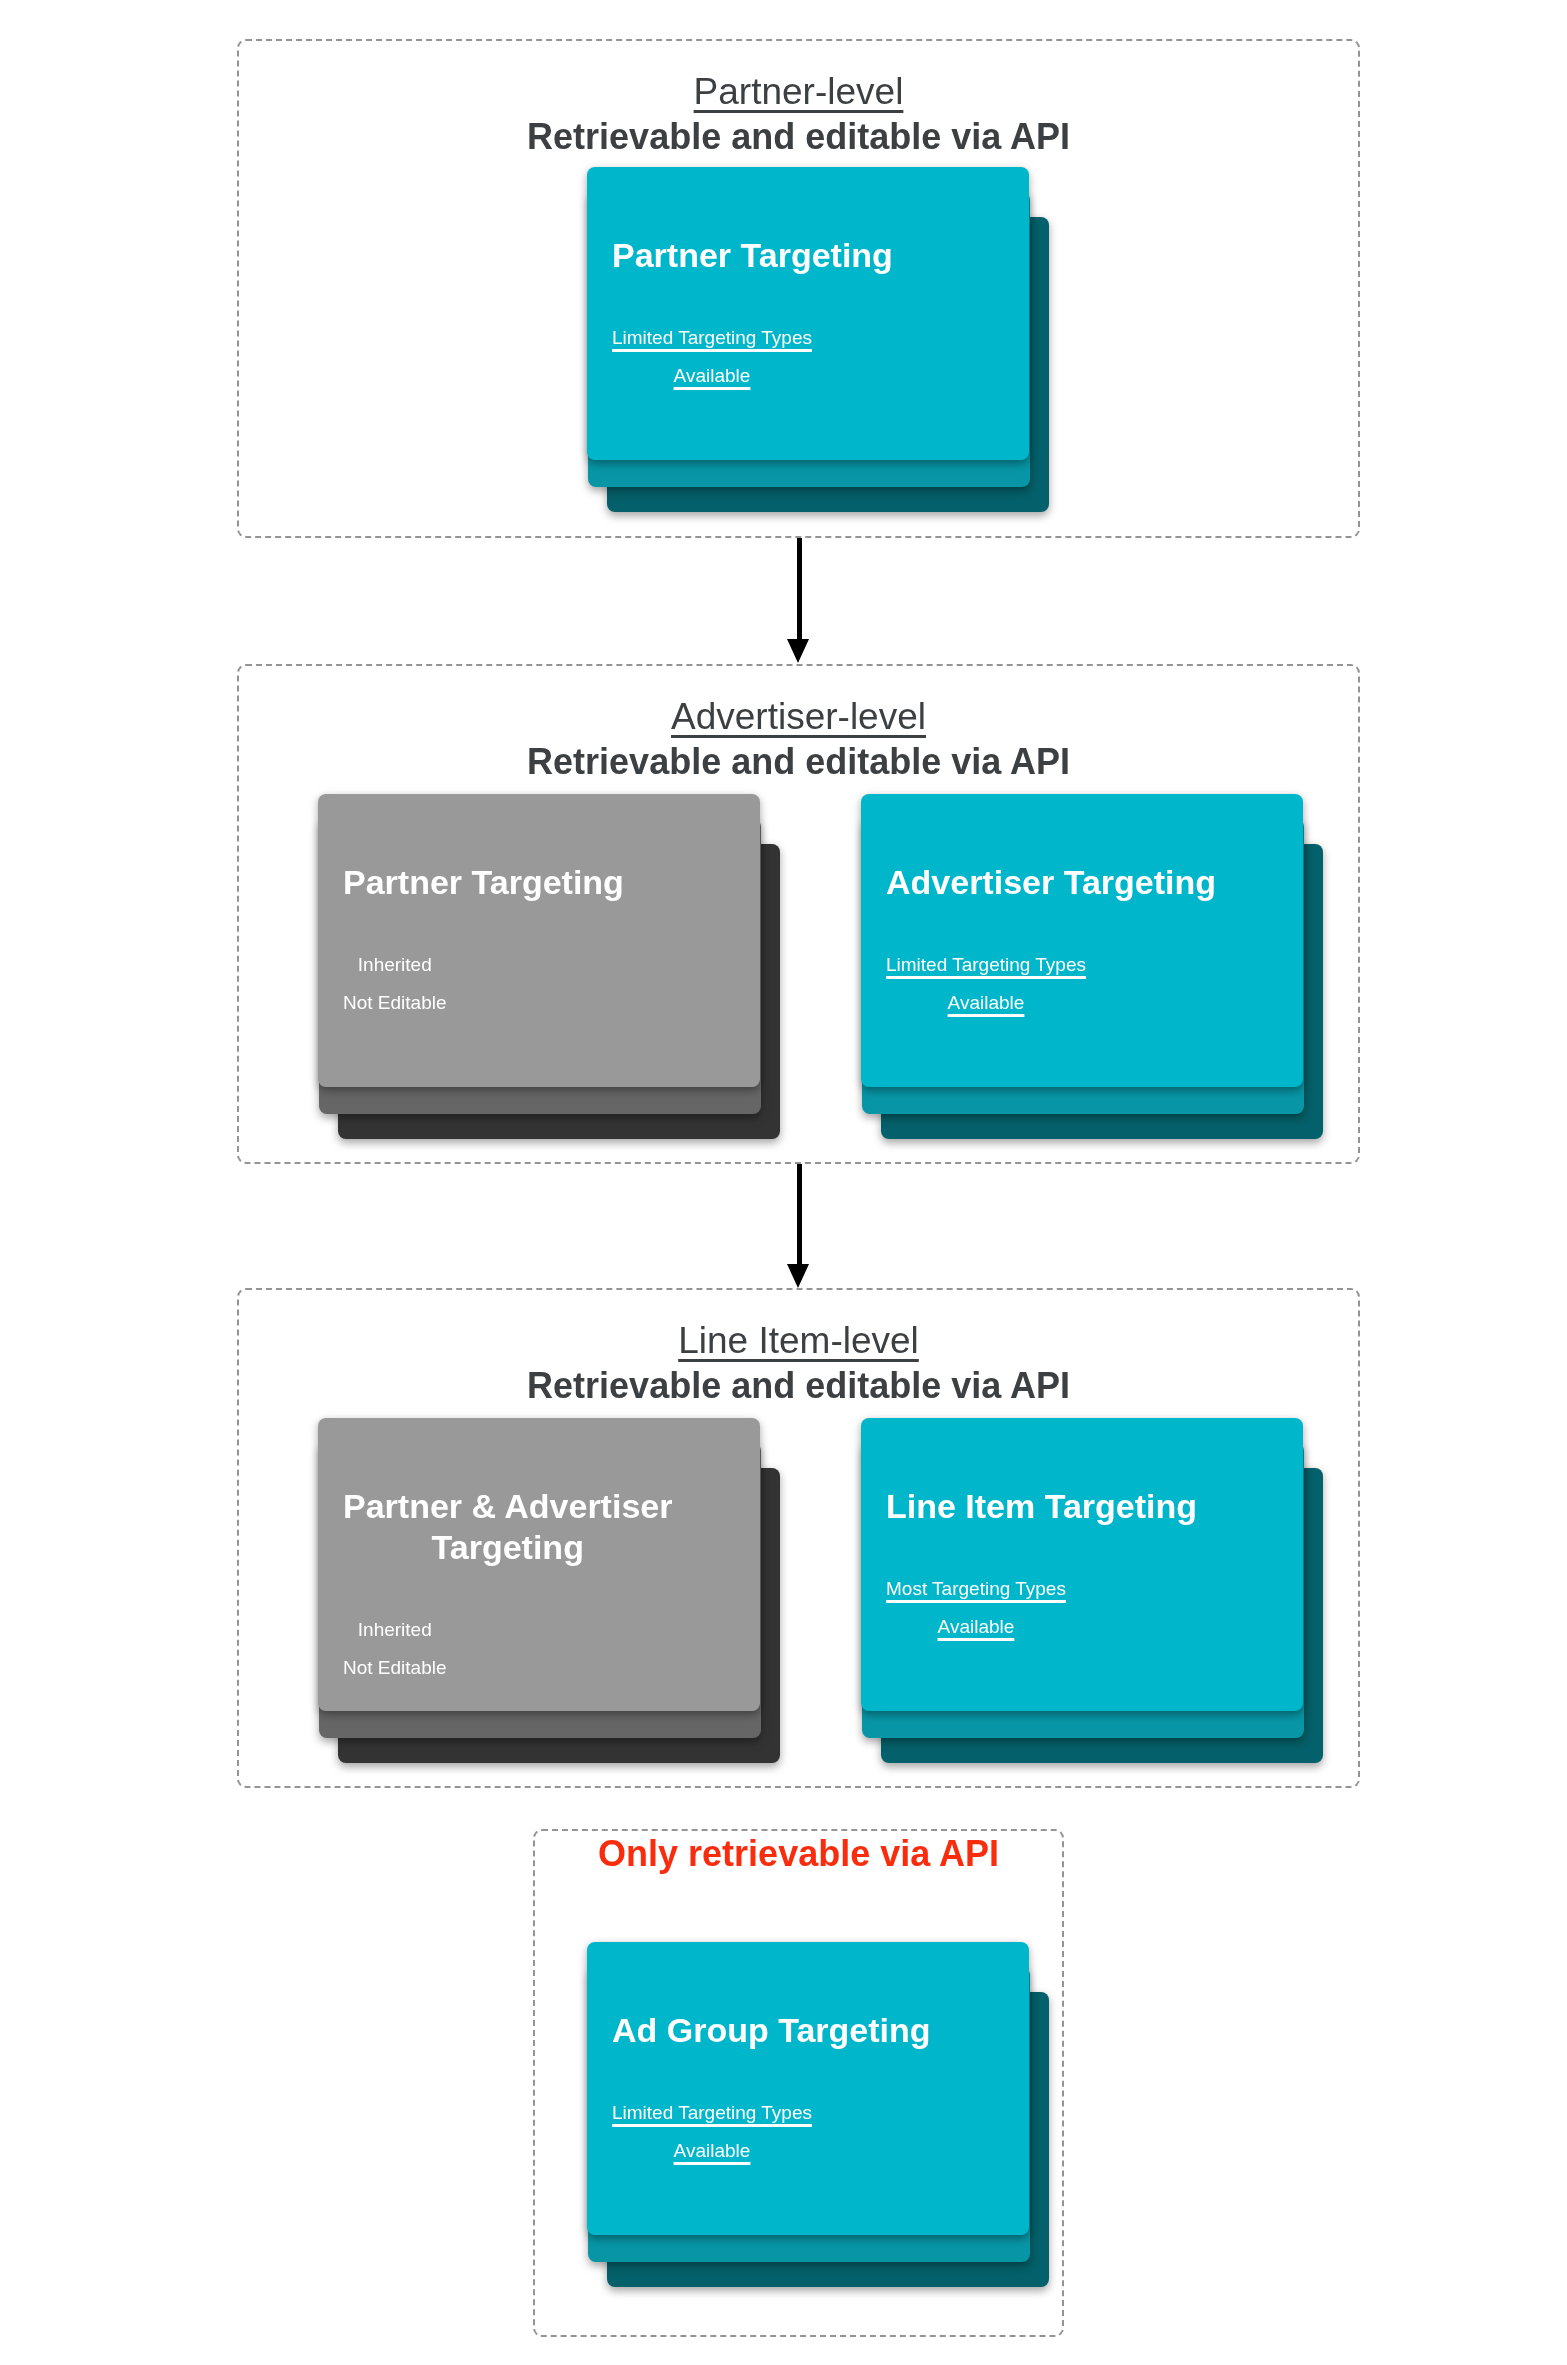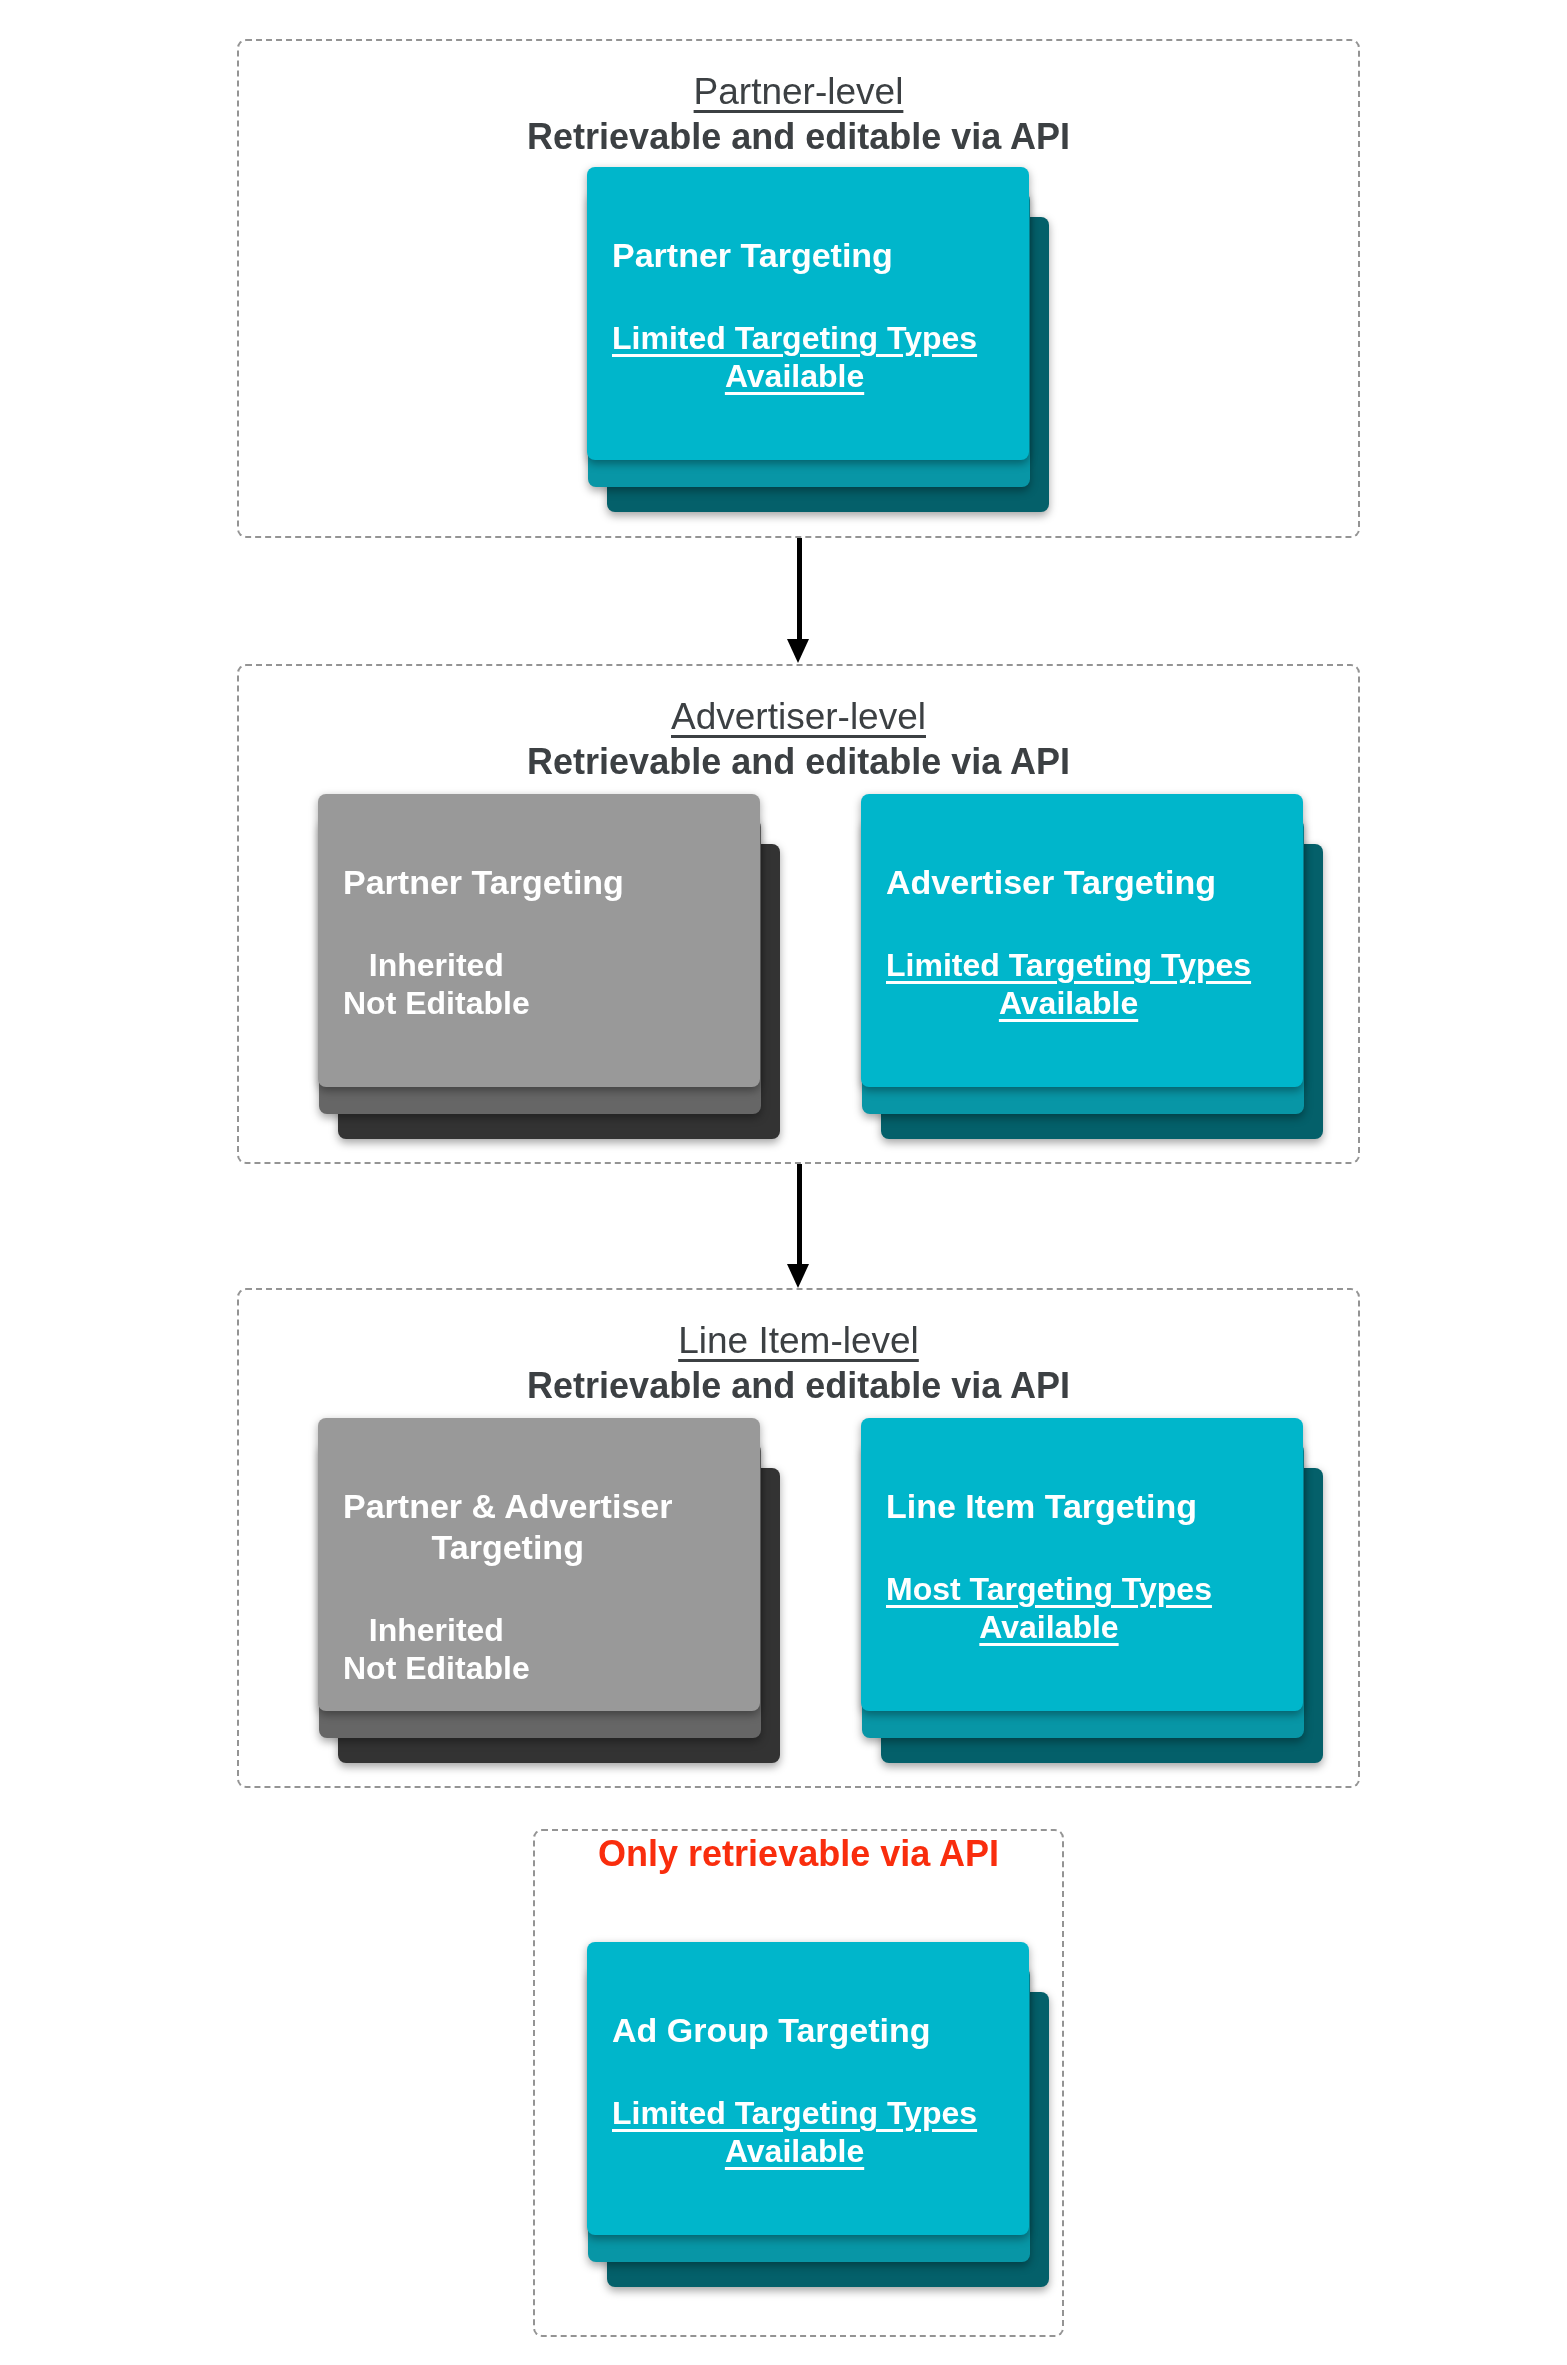--- a/index.html
+++ b/index.html
@@ -54,21 +54,21 @@
     padding:68px 25px 0 25px;
     color:var(--card-text,#ffffff);
     text-align:center;
     margin-left:18px;
   }
   .teal .card{background:var(--teal-front,#00b6cb);}
   .gray .card{background:var(--gray-front,#999999);}
 
   .card-title{font-size:34px;line-height:41px;font-weight:700;}
   .card-title span{display:block;}
-  .card-sub{margin-top:43px;font-size:32px;line-height:38px;font-weight:700;}
+  .card-sub{margin-top:43px;font-size:19px;line-height:38px;font-weight:400;}
   .card-sub span{display:block;}
   .card-sub.u span{
     text-decoration:underline;
     text-decoration-thickness:2.7px;
     text-underline-offset:5.4px;
   }
 
   
   .arrow-line{position:absolute;width:4.5px;background:var(--arrow,#000000);}
   .arrow-head{

